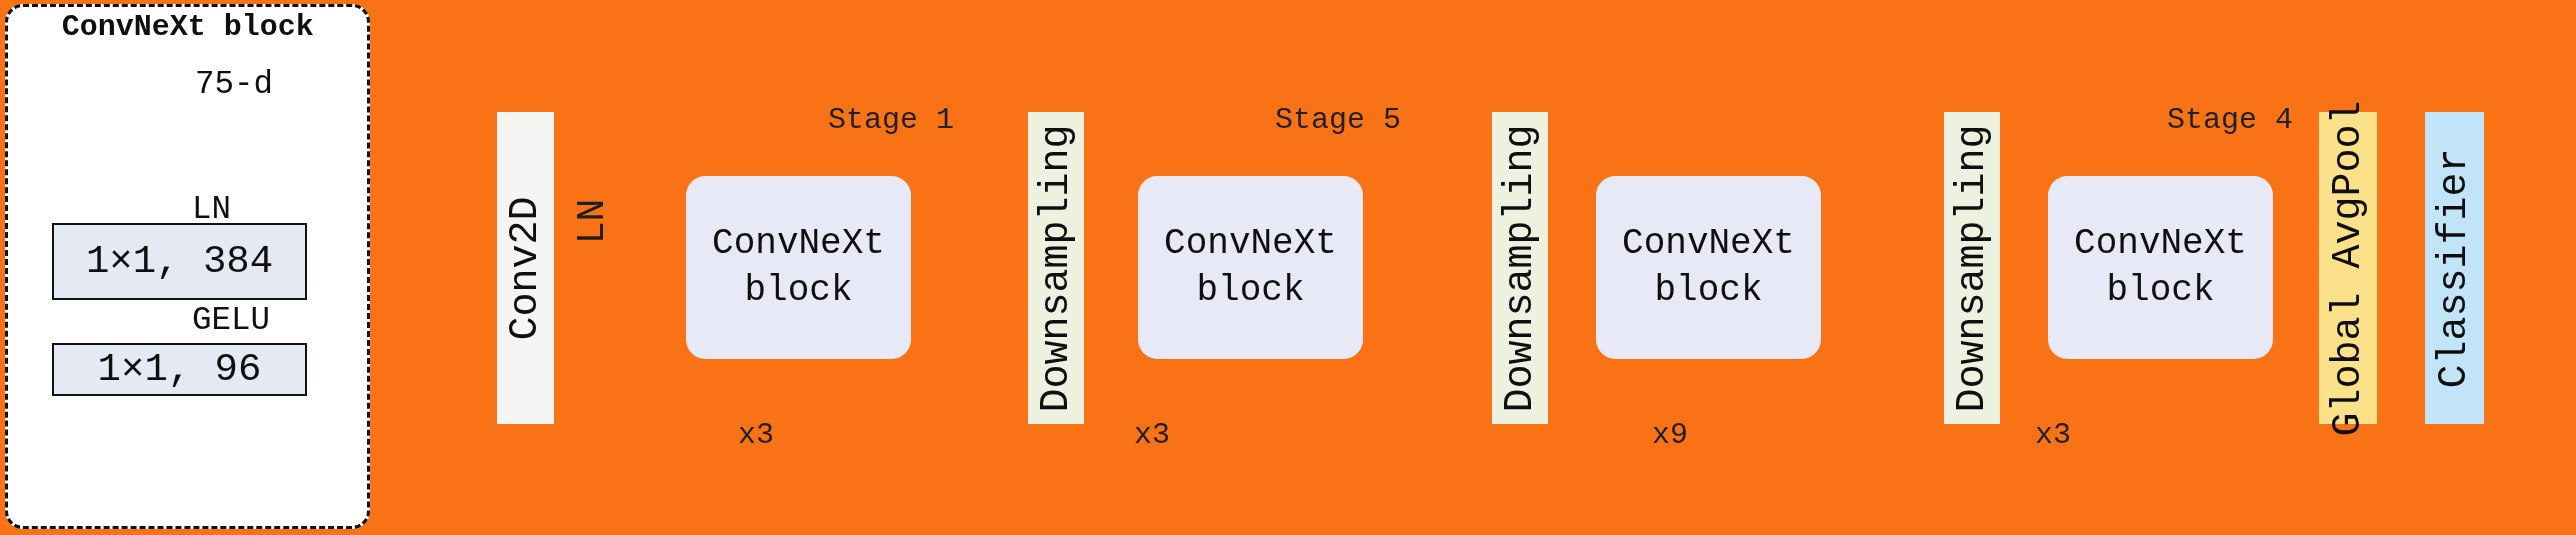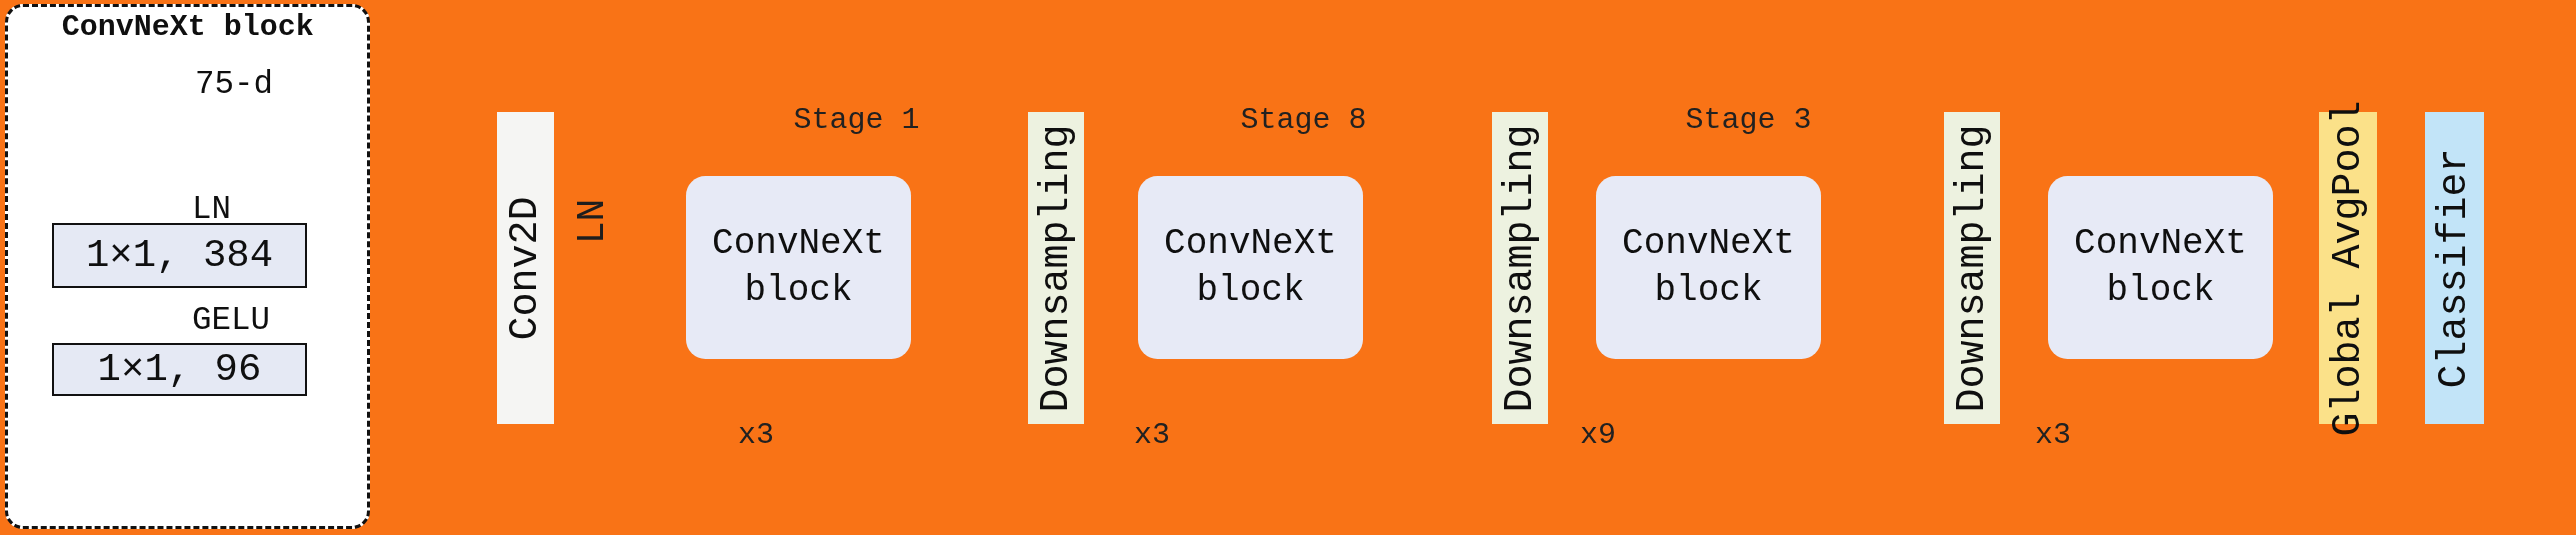--- a/index.html
+++ b/index.html
@@ -24,21 +24,21 @@
     font-size:30px;font-weight:700;color:#0f0f0f;
   }
   .inner-box{
     position:absolute;left:52px;width:255px;
     box-sizing:border-box;
     background:#e5e9f4;border:2.6px solid #111;
     display:flex;align-items:center;justify-content:center;
     font-size:39px;color:#0f0f0f;
   }
   .inner-box.b1{top:119px;height:64px;}
-  .inner-box.b2{top:223px;height:65px;}
+  .inner-box.b2{top:223px;height:77px;}
   .inner-box.b3{top:343px;height:53px;}
   .panel-side-label{
     position:absolute;
     font-size:32.5px;color:#0f0f0f;white-space:nowrap;
   }
   .lbl-96d{left:195px;top:66px;}
   .lbl-ln{left:192px;top:191px;}
   .lbl-gelu{left:192px;top:302px;}
   
   .wires{position:absolute;left:0;top:0;z-index:1;}
@@ -76,35 +76,35 @@
   .stage-block.s3{left:1596px;}
   .stage-block.s4{left:2048px;}
   .downsampling{width:56px;background:#edf2e0;}
   .ds1{left:1028px;}
   .ds2{left:1492px;}
   .ds3{left:1944px;}
   .pool{left:2319px;width:58px;background:#fbe189;}
   .classifier{left:2425px;width:59px;background:#c2e4f8;}
   .stage-label{
     position:absolute;top:103px;width:195px;
-    text-align:center;
+    text-align:right;
     font-size:30px;color:#212121;z-index:3;
   }
   .stage-label.t1{left:759px;}
   .stage-label.t2{left:1206px;}
   .stage-label.t3{left:1651px;}
   .stage-label.t4{left:2098px;}
   .repeat-label{
     position:absolute;top:418px;width:91px;
     text-align:left;
     font-size:30px;color:#212121;z-index:3;
   }
   .repeat-label.r1{left:738px;}
   .repeat-label.r2{left:1134px;}
-  .repeat-label.r3{left:1580px;}
+  .repeat-label.r3{left:1652px;}
   .repeat-label.r4{left:2035px;}
 </style>
 </head>
 <body>
 
 <div class="canvas">
 
   <div class="detail-panel"></div>
 
   <svg class="wires" width="2576" height="536" viewBox="0 0 3963 824">
@@ -151,22 +151,22 @@
   <div class="inner-box b3">1×1, 96</div>
 
   <div class="vbox stem-conv" style="background-color: rgb(245, 245, 243);">
     <span class="vtext">Conv2D</span>
   </div>
   <div class="stem-ln">
     <span class="vtext">LN</span>
   </div>
 
   <div class="stage-label t1">Stage 1</div>
-  <div class="stage-label t2">Stage 8</div>
-  <div class="stage-label t3">Stage 3</div>
+  <div class="stage-label t2">Stage 5</div>
+  <div class="stage-label t4">Stage 4</div>
 
   <div class="stage-block s1" style="background-color: rgb(231, 234, 246);">ConvNeXt block</div>
   <div class="stage-block s2" style="background-color: rgb(231, 234, 246);">ConvNeXt block</div>
   <div class="stage-block s3" style="background-color: rgb(231, 234, 246);">ConvNeXt block</div>
   <div class="stage-block s4" style="background-color: rgb(231, 234, 246);">ConvNeXt block</div>
 
   <div class="repeat-label r1">x3</div>
   <div class="repeat-label r2">x3</div>
   <div class="repeat-label r3">x9</div>
   <div class="repeat-label r4">x3</div>

